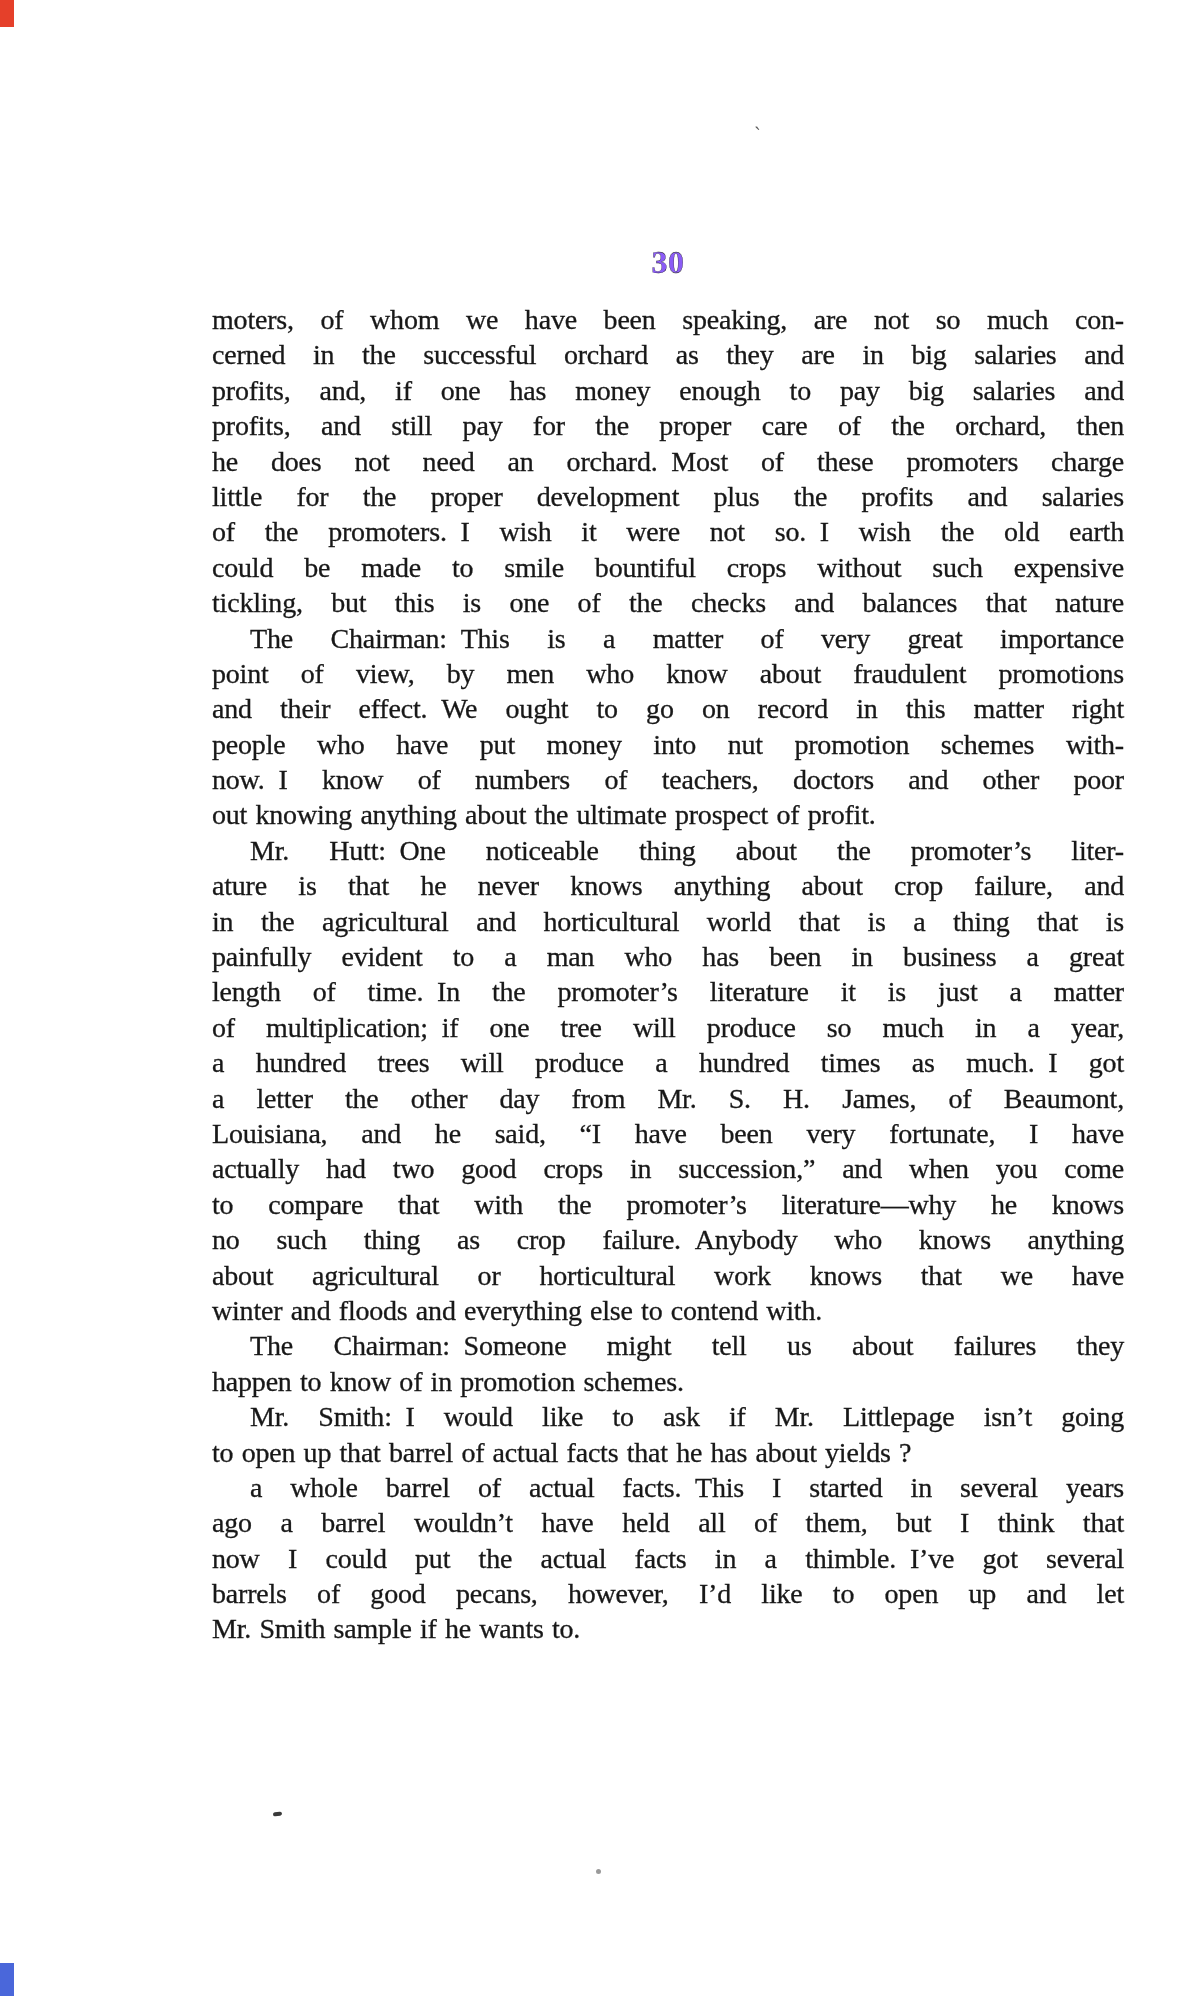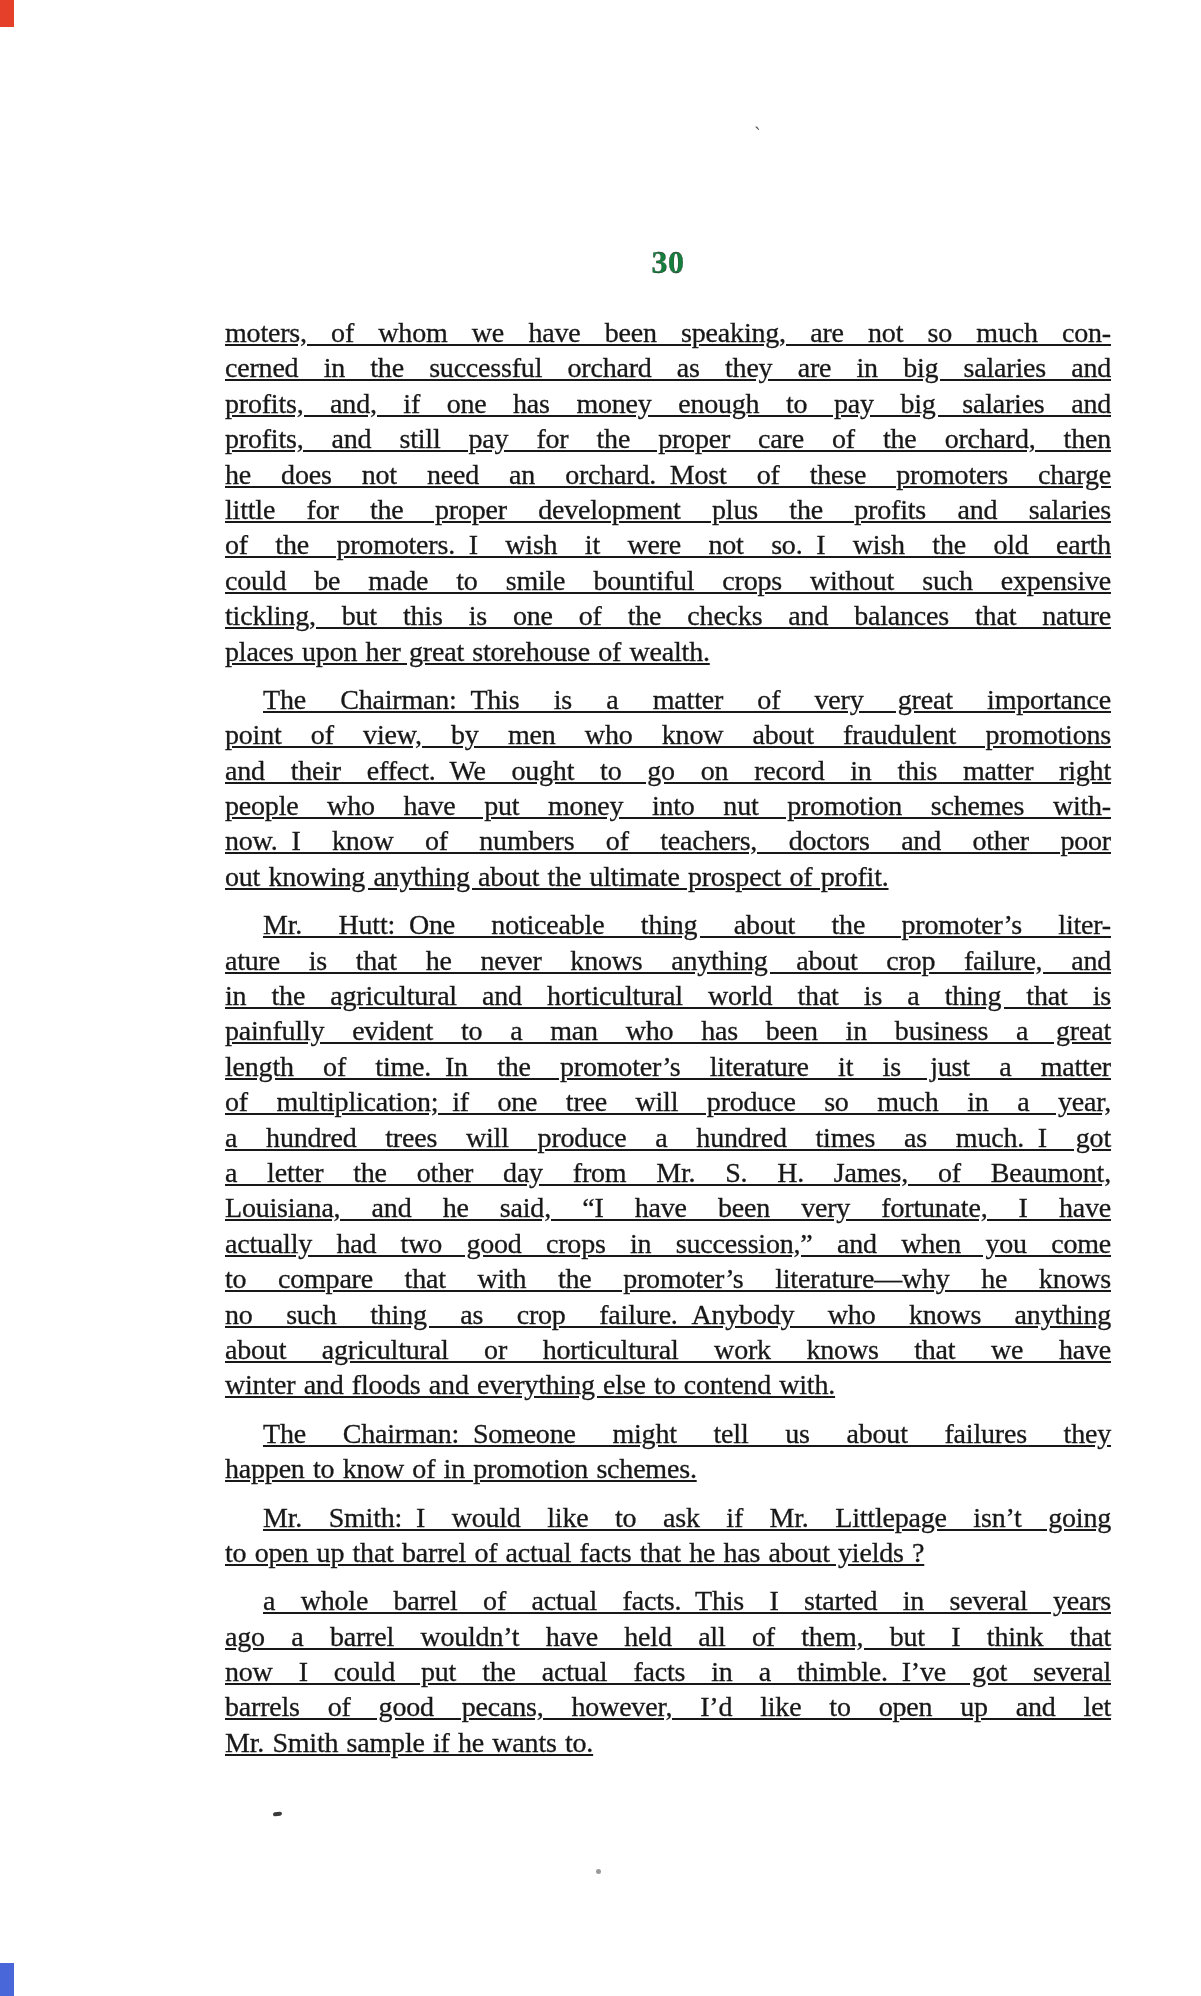--- a/index.html
+++ b/index.html
@@ -19,21 +19,21 @@
     width: 14px;
   }
   .corner-mark.top-left { top: 0; height: 27px; }
   .corner-mark.bottom-left { top: 1963px; height: 33px; }
   .page-number {
     position: absolute;
     left: 212px; top: 244px; width: 912px;
     text-align: center;
     font-size: 32px;
     font-weight: bold;
-    color: #15803d;
+    color: #8b5cf6;
     line-height: 36px;
     letter-spacing: 0.5px;
     -webkit-text-stroke: 0.3px #121212;
   }
   .stray-tick {
     position: absolute;
     left: 756px; top: 124px;
     font-size: 20px;
     color: #5a5a5a;
     transform: rotate(-10deg);
@@ -42,21 +42,21 @@
   .text-block {
     position: absolute;
     left: 212px; top: 302px; width: 912px;
     font-size: 28px;
     line-height: 35.4px;
     color: #181818;
     letter-spacing: -0.2px;
     word-spacing: 1.5px;
     -webkit-text-stroke: 0.3px #181818;
   }
-  .paragraph { margin: 13px; text-decoration: underline; }
+  .paragraph { margin: 0; }
   .line {
     height: 35.4px;
     text-align: justify;
     text-align-last: justify;
     white-space: normal;
   }
   .line.last {
     text-align-last: left;
   }
   .paragraph.indented .line:first-child {
@@ -94,21 +94,20 @@
       <div class="paragraph">
         <div class="line">moters, of whom we have been speaking, are not so much con-</div>
         <div class="line">cerned in the successful orchard as they are in big salaries and</div>
         <div class="line">profits, and, if one has money enough to pay big salaries and</div>
         <div class="line">profits, and still pay for the proper care of the orchard, then</div>
         <div class="line">he does not need an orchard. Most of these promoters charge</div>
         <div class="line">little for the proper development plus the profits and salaries</div>
         <div class="line">of the promoters. I wish it were not so. I wish the old earth</div>
         <div class="line">could be made to smile bountiful crops without such expensive</div>
         <div class="line">tickling, but this is one of the checks and balances that nature</div>
-        <div class="line last">places upon her great storehouse of wealth.</div>
       </div>
       <div class="paragraph indented">
         <div class="line">The Chairman: This is a matter of very great importance</div>
         <div class="line">point of view, by men who know about fraudulent promotions</div>
         <div class="line">and their effect. We ought to go on record in this matter right</div>
         <div class="line">people who have put money into nut promotion schemes with-</div>
         <div class="line">now. I know of numbers of teachers, doctors and other poor</div>
         <div class="line last">out knowing anything about the ultimate prospect of profit.</div>
       </div>
       <div class="paragraph indented">

